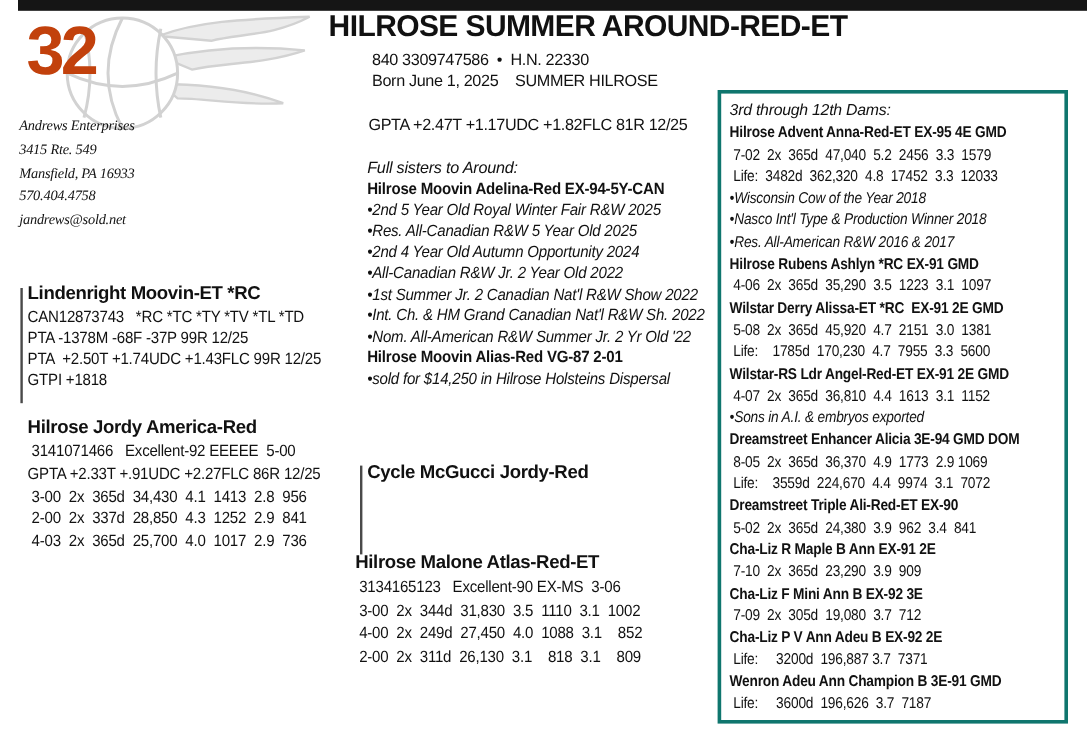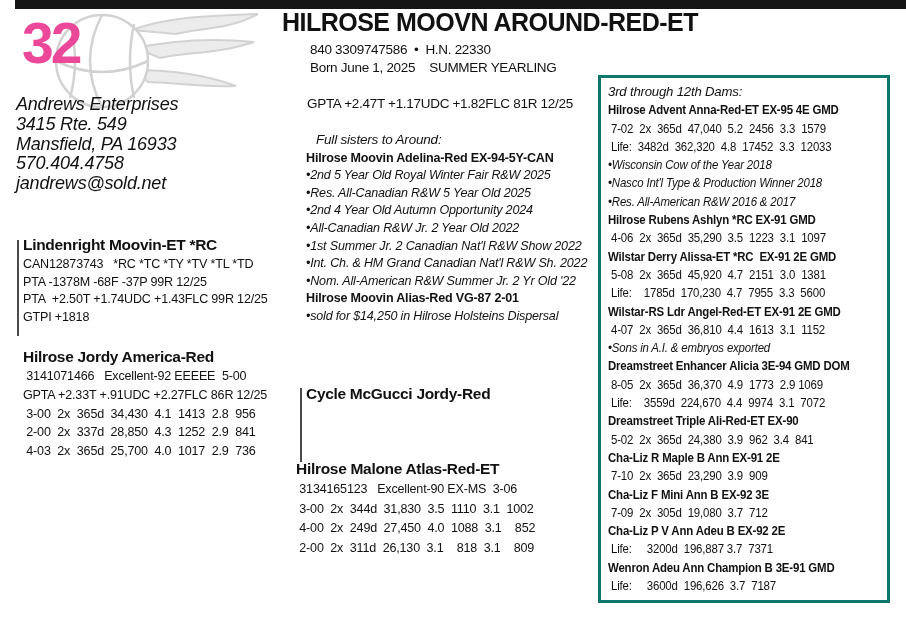--- a/index.html
+++ b/index.html
@@ -3,39 +3,39 @@
 <meta charset="utf-8">
 <style>
   html,body{margin:0;padding:0;background:#fff;}
   .page{position:relative;width:906px;height:620px;background:#fff;overflow:hidden;
         font-family:"Liberation Sans",sans-serif;color:#111;}
   .top-bar{position:absolute;left:15px;top:0;right:0;height:9px;background:#151515;}
   
   .logo{position:absolute;left:14px;top:8px;width:250px;height:105px;}
   .logo svg{position:absolute;left:0;top:0;}
   .lot-number{position:absolute;left:8px;top:2px;font-size:57px;font-weight:bold;
-              letter-spacing:-3px;color:#ec4899;}
+              letter-spacing:-3px;color:#c2410c;}
   
   .title{position:absolute;left:245px;top:8px;width:490px;text-align:center;
          font-size:25px;font-weight:bold;letter-spacing:-0.5px;white-space:nowrap;}
   .hline{position:absolute;white-space:pre;font-size:13.5px;letter-spacing:-0.3px;}
   .reg-line{left:310px;top:42px;}
   .born-line{left:310px;top:60px;}
   .born-line .age{margin-left:14px;}
   .gpta-line{left:307px;top:96px;}
   
-  .consignor{position:absolute;left:16px;top:95px;font-size:18px;font-style:italic;
-             line-height:19.8px;letter-spacing:-0.2px;}
+  .consignor{position:absolute;left:16px;top:95px;font-size:12px;font-style:italic;
+             line-height:19.8px;letter-spacing:-0.2px;font-family:Liberation Serif, serif;}
   
   .block{position:absolute;}
   .block .line{white-space:pre;font-size:13.5px;line-height:17.6px;letter-spacing:-0.2px;
                transform:scaleX(0.93);transform-origin:0 50%;}
   .ped-heading{font-size:15.5px;font-weight:bold;line-height:21px;letter-spacing:-0.3px;
                white-space:nowrap;}
-  .sis-heading{font-size:13.5px;font-style:italic;line-height:17.6px;letter-spacing:-0.2px;margin-left:10px;}
+  .sis-heading{font-size:13.5px;font-style:italic;line-height:17.6px;letter-spacing:-0.2px;}
   .kind-name{font-weight:bold;}
   .kind-italic{font-style:italic;}
   .sire-block{left:23px;top:234px;}
   .dam-block{left:23px;top:346px;}
   .dam-block .line{line-height:18.8px;}
   .sisters-block{left:306px;top:131px;}
   .grandsire-block{left:306px;top:383px;}
   .granddam-block{left:296px;top:458px;}
   .granddam-block .line{line-height:19.6px;}
   .vline{position:absolute;width:2px;background:#4a4a4a;}
@@ -65,25 +65,25 @@
         <circle cx="88" cy="53" r="46"></circle>
         <path d="M88,7 Q64,53 88,99" fill="none"></path>
         <path d="M42,53 Q88,75 134,53" fill="none"></path>
         <path d="M56,16 Q66,53 56,90" fill="none"></path>
         <path d="M120,16 Q112,53 120,90" fill="none"></path>
       </g>
     </svg>
     <div class="lot-number">32</div>
   </div>
 
-  <div class="title">HILROSE MOOVN AROUND-RED-ET</div>
+  <div class="title">HILROSE SUMMER AROUND-RED-ET</div>
 
   <div class="hline reg-line">840 3309747586  •  H.N. 22330</div>
 
-  <div class="hline born-line"><span>Born June 1, 2025</span><span class="age">SUMMER YEARLING</span></div>
+  <div class="hline born-line"><span>Born June 1, 2025</span><span class="age">SUMMER HILROSE</span></div>
 
   <div class="hline gpta-line">GPTA +2.47T +1.17UDC +1.82FLC 81R 12/25</div>
 
   <div class="consignor">
       <div class="line">Andrews Enterprises</div>
       <div class="line">3415 Rte. 549</div>
       <div class="line">Mansfield, PA  16933</div>
       <div class="line">570.404.4758</div>
       <div class="line">jandrews@sold.net</div>
     </div>

